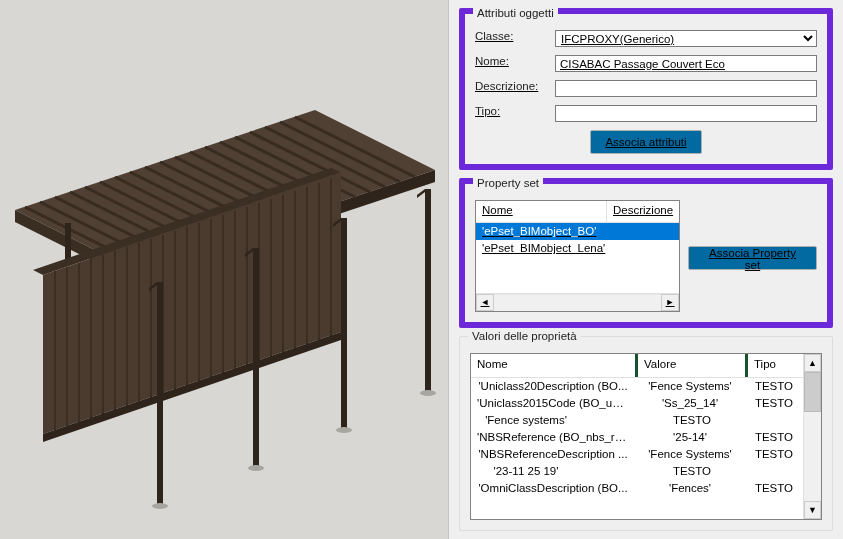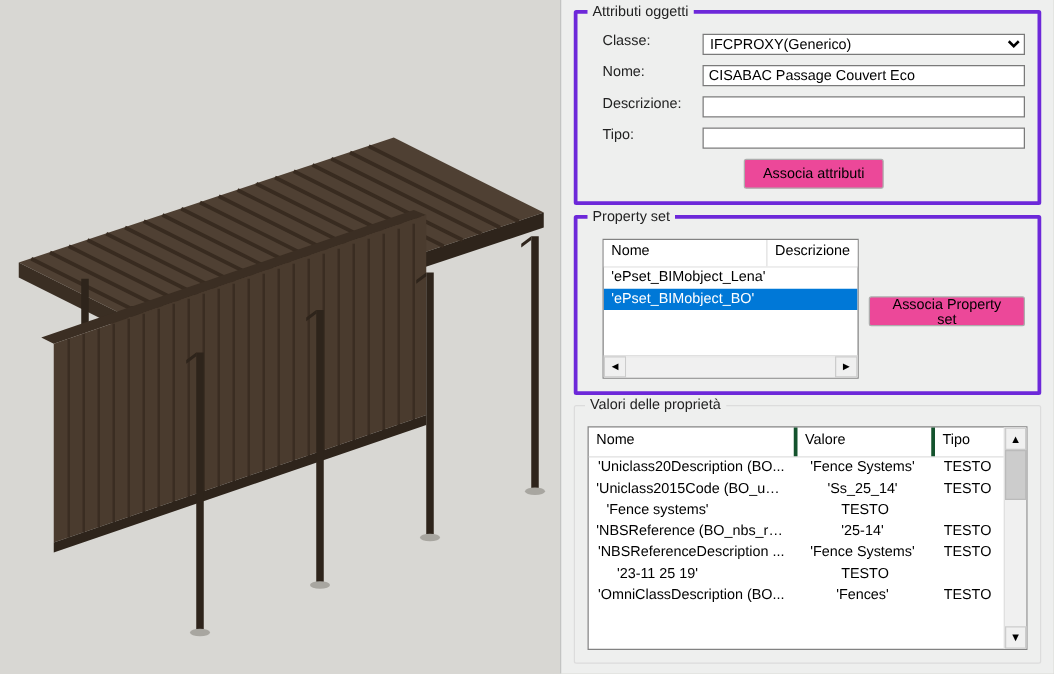--- a/index.html
+++ b/index.html
@@ -29,24 +29,25 @@
     width: 395px;
     margin-left: auto;
     background: #eeefee;
     border-left: 1px solid #c3c4c3;
     padding: 8px 10px 8px 10px;
     display: flex;
     flex-direction: column;
     gap: 8px;
   }
   .group {
-    border: 3px solid #6d28d9;
+    border: 6px solid #6d28d9;
     border-radius: 2px;
-    padding: 16px 10px 10px 20px;
+    padding: 16px 10px 10px 10px;
     position: relative;
+    text-decoration: underline;
   }
   .group-title {
     position: absolute;
     top: -7px;
     left: 8px;
     background: #eeefee;
     padding: 0 4px;
     color: #222;
   }
   .form-row {
@@ -67,21 +68,21 @@
     padding: 1px 4px;
     font-family: inherit;
     font-size: inherit;
   }
   .form-row select {
     padding-left: 1px;
   }
   .btn {
     height: 24px;
     padding: 0 14px;
-    background: #ec4899;
+    background: #0369a1;
     border: 1px solid #adadad;
     border-radius: 2px;
     font-family: inherit;
     font-size: inherit;
     cursor: pointer;
   }
   .btn-row {
     display: flex;
     justify-content: center;
     margin-top: 2px;
@@ -358,22 +359,22 @@
   <div class="group">
     <span class="group-title">Property set</span>
 
     <div class="pset-wrap">
       <div class="listbox">
         <div class="list-head">
           <div class="col" style="width:130px">Nome</div>
           <div class="col" style="flex:1">Descrizione</div>
         </div>
         <div class="list-body" id="pset-body">
+            <div class="li-row selected">'ePset_BIMobject_BO'</div>
             <div class="li-row">'ePset_BIMobject_Lena'</div>
-            <div class="li-row selected">'ePset_BIMobject_BO'</div>
           </div>
         <div class="hscroll">
           <div class="arr">◄</div>
           <div class="track"></div>
           <div class="arr">►</div>
         </div>
       </div>
       <button class="btn" style="margin-top:46px">Associa Property set</button>
     </div>
   </div>

